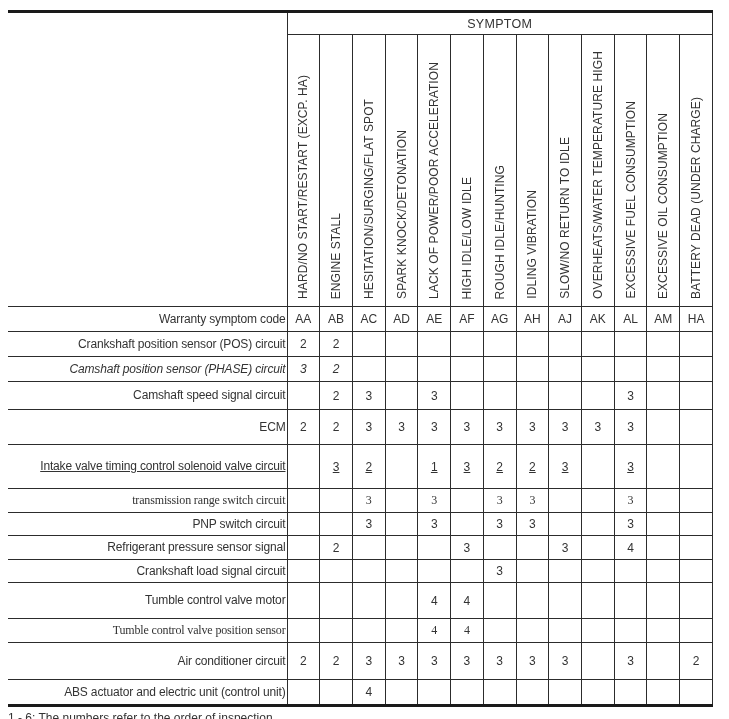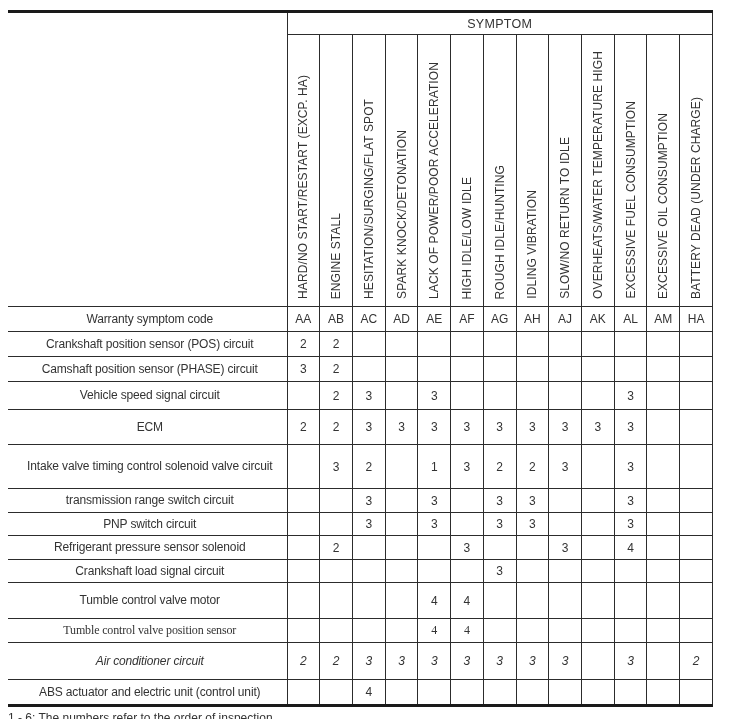--- a/index.html
+++ b/index.html
@@ -46,21 +46,21 @@
   }
   .vtext{
     display:block;
     writing-mode:vertical-rl;
     transform:rotate(180deg);
     white-space:nowrap;
     font-size:12px;
     letter-spacing:0.1px;
   }
   td.label{
-    text-align:center;
+    text-align:right;
     vertical-align:middle;
     padding:2px 1px 2px 6px;
     line-height:1.25;
     letter-spacing:-0.15px;
   }
   td.code, td.val{
     text-align:center;
     vertical-align:middle;
   }
   tr.r-warranty{height:25px;}
@@ -190,38 +190,38 @@
           <td class="val"></td>
           <td class="val"></td>
           <td class="val"></td>
           <td class="val"></td>
           <td class="val"></td>
           <td class="val"></td>
           <td class="val"></td>
           <td class="val"></td>
           <td class="val"></td>
         </tr>
-        <tr style="height: 25px;">
+        <tr style="height: 25px; font-style: italic;">
           <td class="label">Camshaft position sensor (PHASE) circuit</td>
           <td class="val">3</td>
           <td class="val">2</td>
           <td class="val"></td>
           <td class="val"></td>
           <td class="val"></td>
           <td class="val"></td>
           <td class="val"></td>
           <td class="val"></td>
           <td class="val"></td>
           <td class="val"></td>
           <td class="val"></td>
           <td class="val"></td>
           <td class="val"></td>
         </tr>
         <tr style="height: 28px;">
-          <td class="label">Vehicle speed signal circuit</td>
+          <td class="label">Camshaft speed signal circuit</td>
           <td class="val"></td>
           <td class="val">2</td>
           <td class="val">3</td>
           <td class="val"></td>
           <td class="val">3</td>
           <td class="val"></td>
           <td class="val"></td>
           <td class="val"></td>
           <td class="val"></td>
           <td class="val"></td>
@@ -238,37 +238,37 @@
           <td class="val">3</td>
           <td class="val">3</td>
           <td class="val">3</td>
           <td class="val">3</td>
           <td class="val">3</td>
           <td class="val">3</td>
           <td class="val">3</td>
           <td class="val"></td>
           <td class="val"></td>
         </tr>
-        <tr style="height: 44px;">
+        <tr style="height: 44px; text-decoration: underline;">
           <td class="label">Intake valve timing control solenoid valve circuit</td>
           <td class="val"></td>
           <td class="val">3</td>
           <td class="val">2</td>
           <td class="val"></td>
           <td class="val">1</td>
           <td class="val">3</td>
           <td class="val">2</td>
           <td class="val">2</td>
           <td class="val">3</td>
           <td class="val"></td>
           <td class="val">3</td>
           <td class="val"></td>
           <td class="val"></td>
         </tr>
-        <tr style="height: 24px;">
+        <tr style="height: 24px; font-family: Liberation Serif, serif;">
           <td class="label">transmission range switch circuit</td>
           <td class="val"></td>
           <td class="val"></td>
           <td class="val">3</td>
           <td class="val"></td>
           <td class="val">3</td>
           <td class="val"></td>
           <td class="val">3</td>
           <td class="val">3</td>
           <td class="val"></td>
@@ -287,21 +287,21 @@
           <td class="val"></td>
           <td class="val">3</td>
           <td class="val">3</td>
           <td class="val"></td>
           <td class="val"></td>
           <td class="val">3</td>
           <td class="val"></td>
           <td class="val"></td>
         </tr>
         <tr style="height: 24px;">
-          <td class="label">Refrigerant pressure sensor solenoid</td>
+          <td class="label">Refrigerant pressure sensor signal</td>
           <td class="val"></td>
           <td class="val">2</td>
           <td class="val"></td>
           <td class="val"></td>
           <td class="val"></td>
           <td class="val">3</td>
           <td class="val"></td>
           <td class="val"></td>
           <td class="val">3</td>
           <td class="val"></td>
@@ -350,21 +350,21 @@
           <td class="val">4</td>
           <td class="val">4</td>
           <td class="val"></td>
           <td class="val"></td>
           <td class="val"></td>
           <td class="val"></td>
           <td class="val"></td>
           <td class="val"></td>
           <td class="val"></td>
         </tr>
-        <tr style="height: 37px; font-style: italic;">
+        <tr style="height: 37px;">
           <td class="label">Air conditioner circuit</td>
           <td class="val">2</td>
           <td class="val">2</td>
           <td class="val">3</td>
           <td class="val">3</td>
           <td class="val">3</td>
           <td class="val">3</td>
           <td class="val">3</td>
           <td class="val">3</td>
           <td class="val">3</td>

